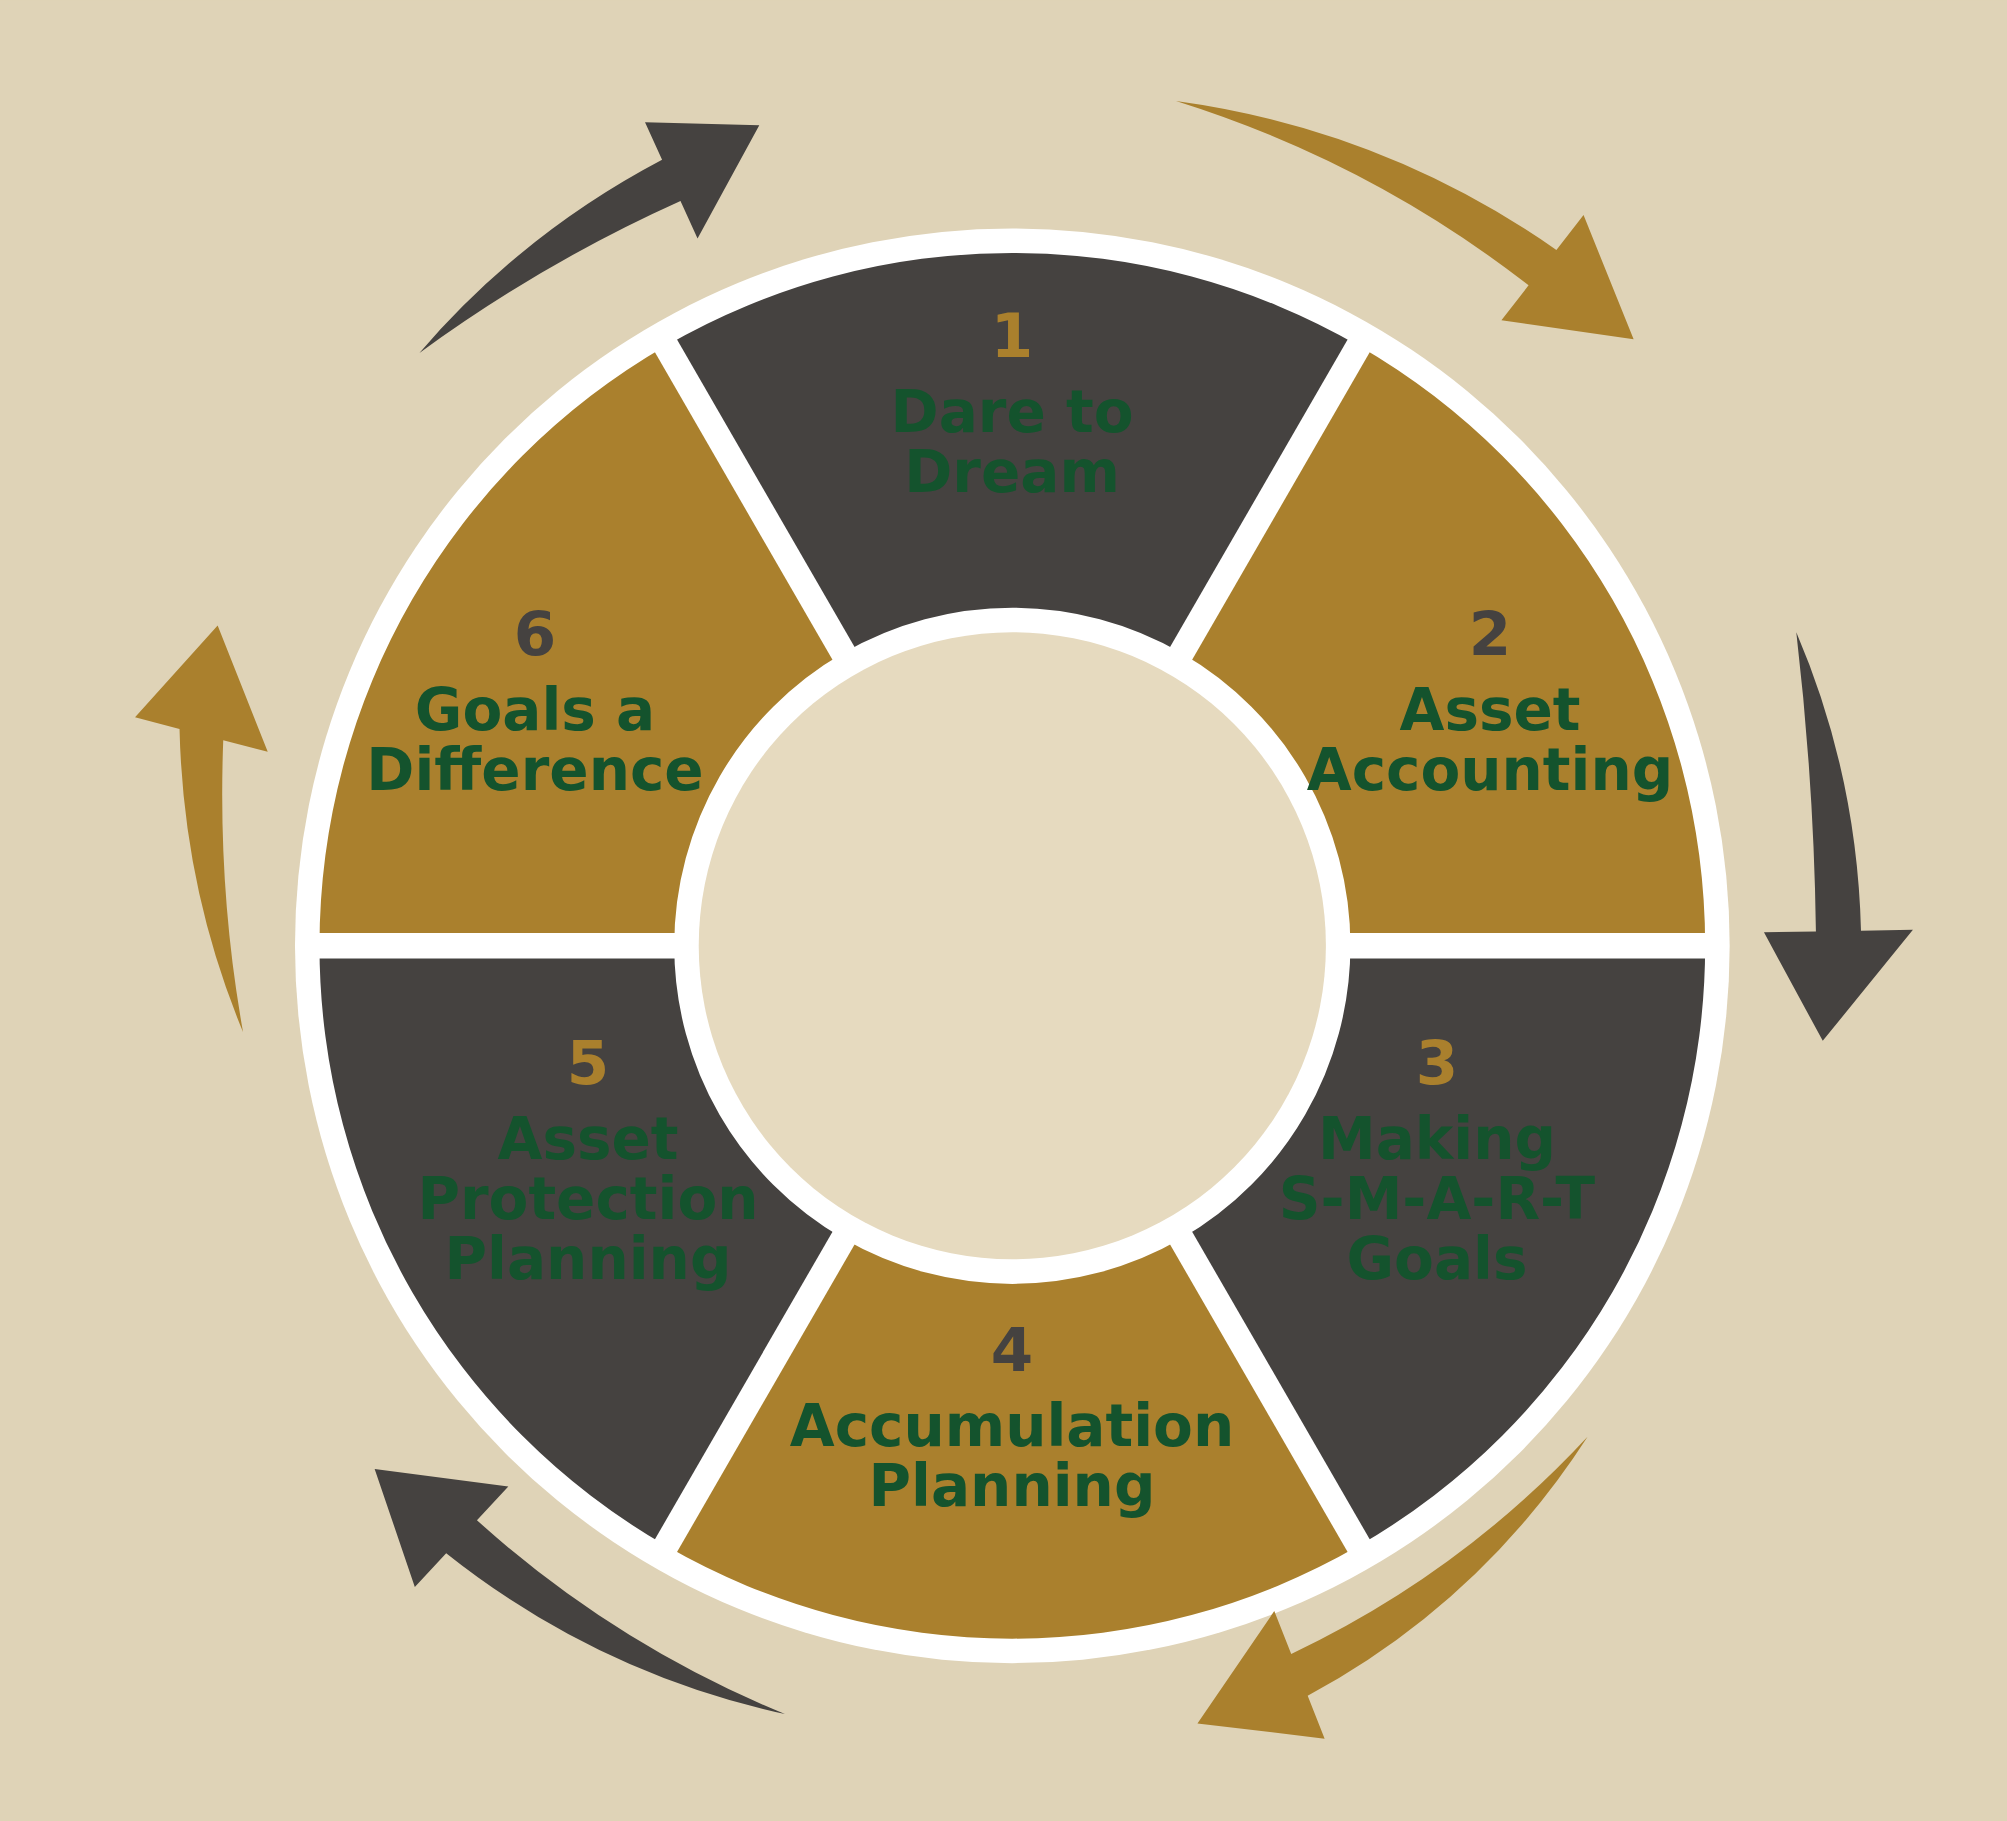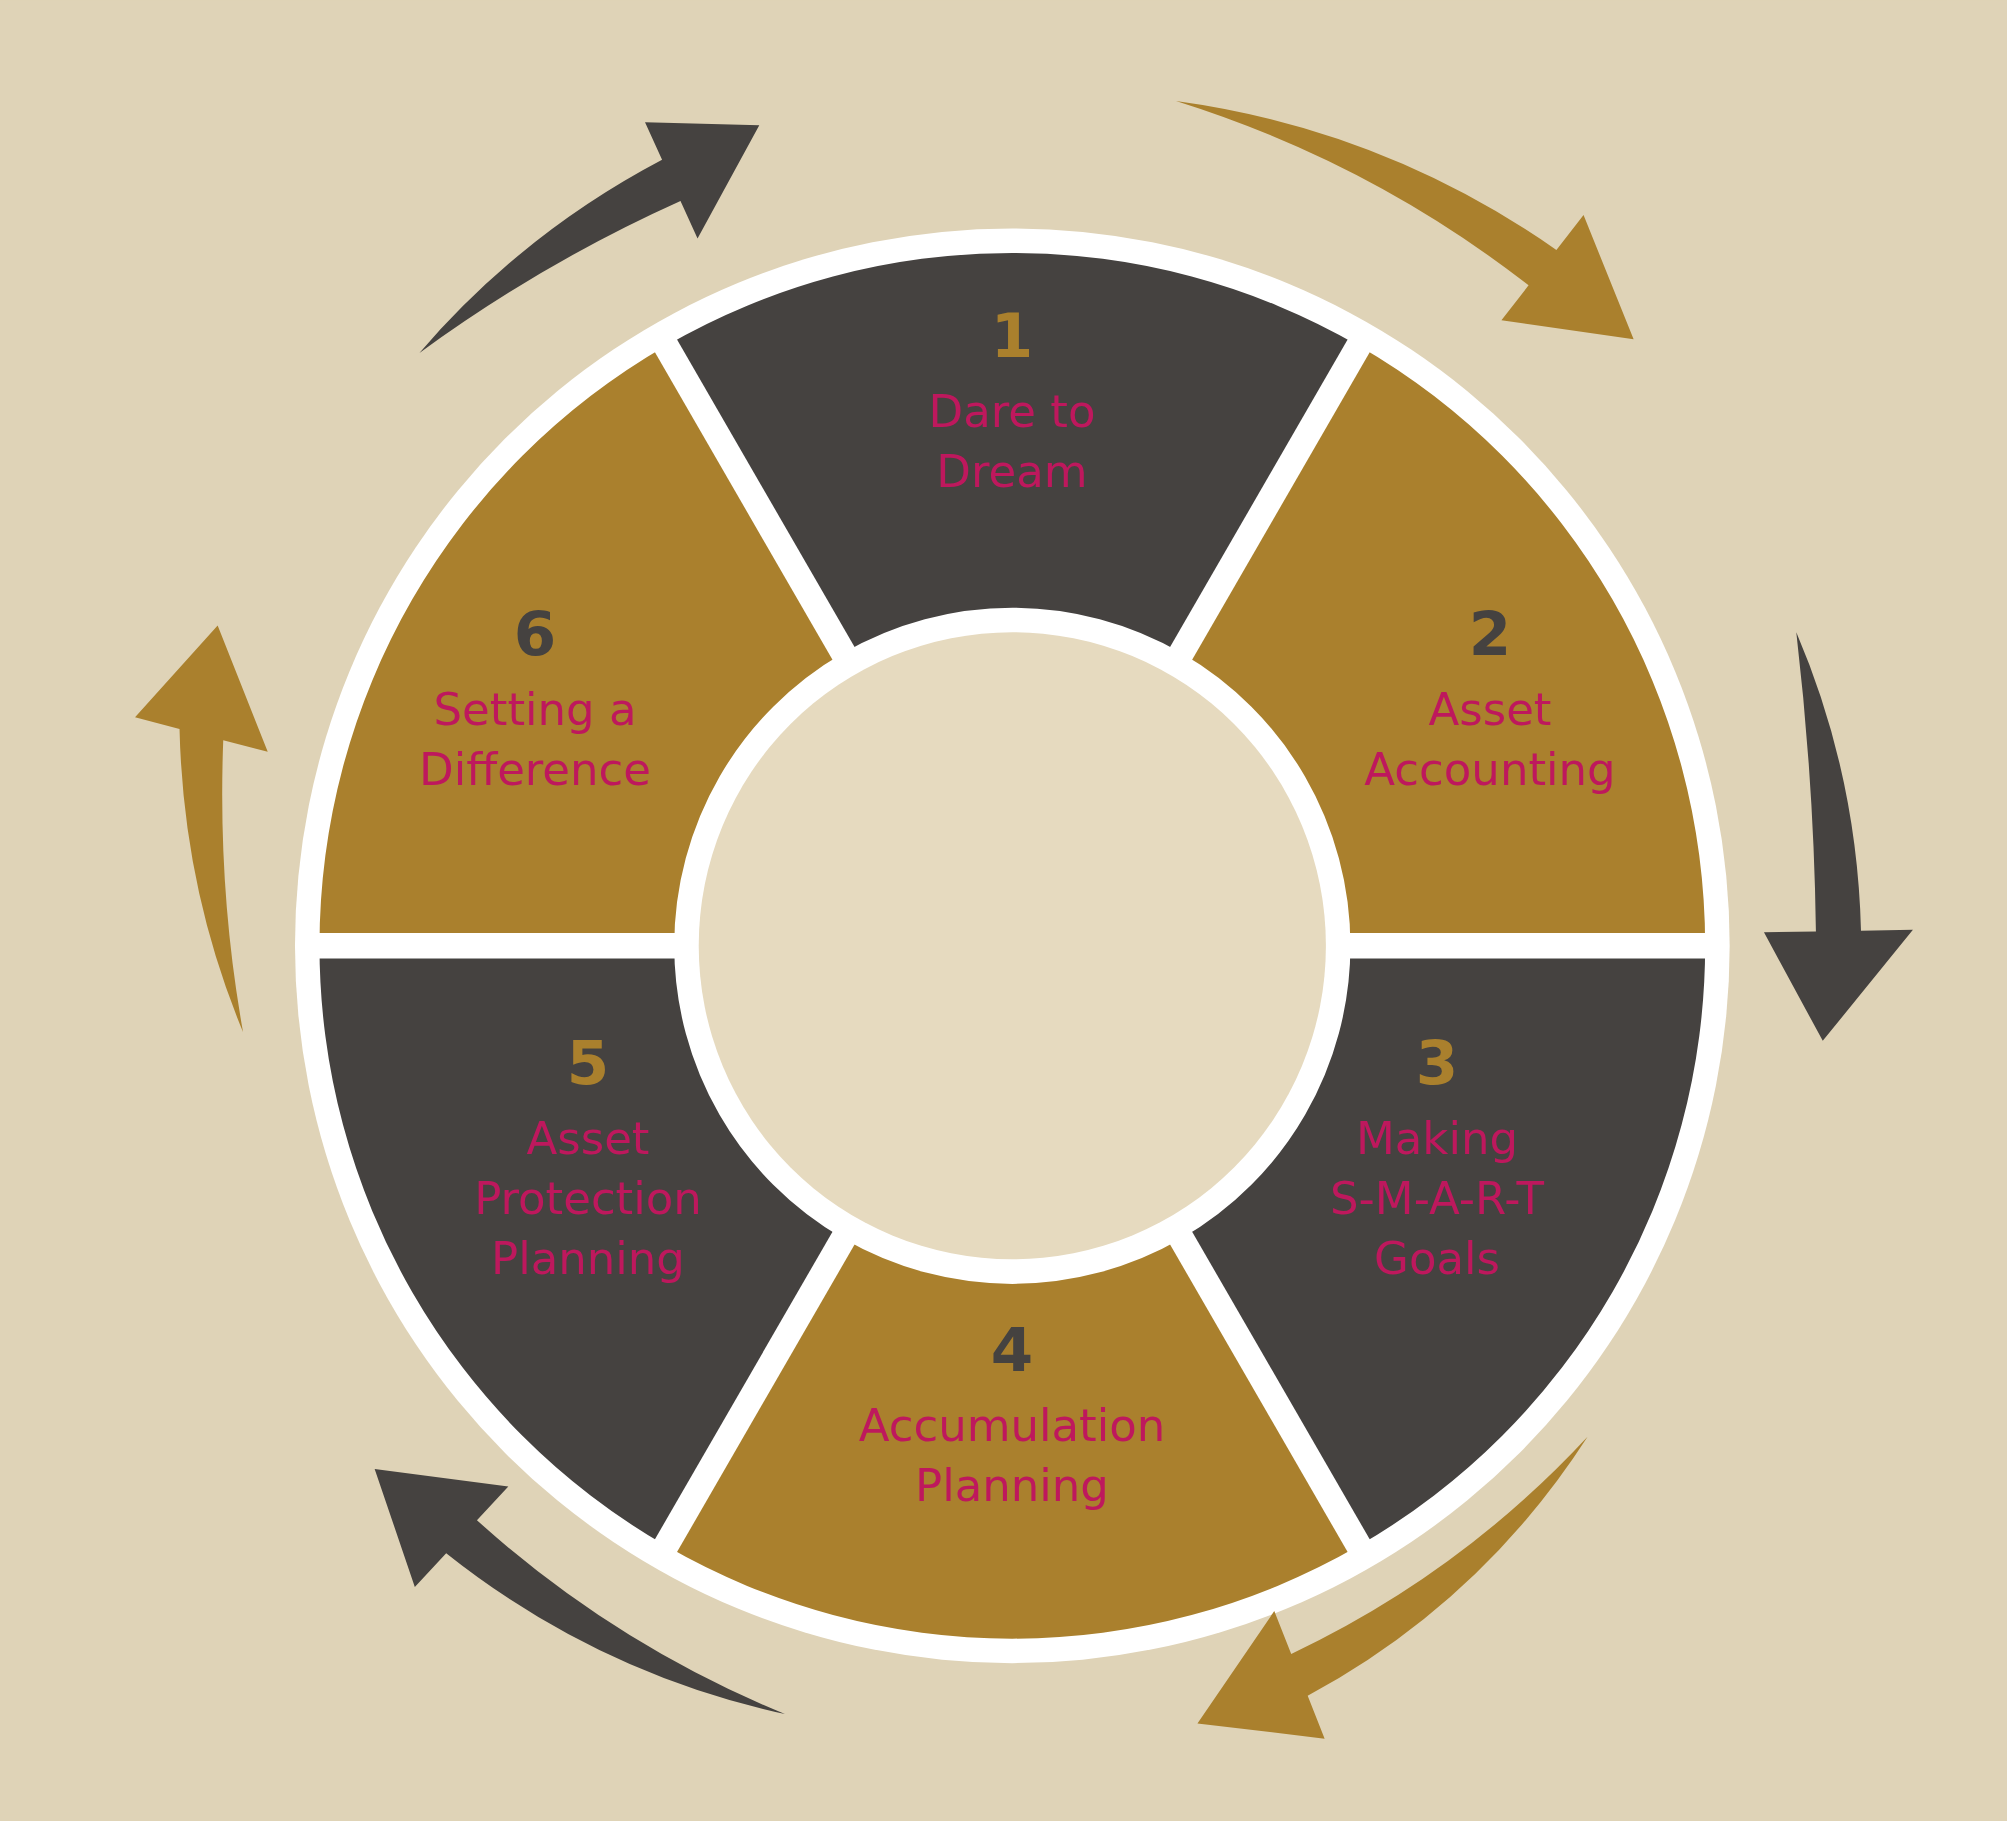--- a/index.html
+++ b/index.html
@@ -21,24 +21,24 @@
   }
   .step-num {
     display: block;
     font-size: 61px;
     font-weight: 700;
     line-height: 73px;
     margin-bottom: 9.8px;
   }
   .step-label {
     display: block;
-    font-size: 45px;
-    font-weight: 400;
+    font-size: 58px;
+    font-weight: 700;
     line-height: 60px;
-    color: #be185d;
+    color: #14532d;
     white-space: pre-line;
   }
   .num-gold { color: #aa802d; }   
   .num-dark { color: #454240; }   
 
   
   .pos-1 { left: 1012px; top: 400px; }
   .pos-2 { left: 1490px; top: 698px; }
   .pos-3 { left: 1437px; top: 1157px; }
   .pos-4 { left: 1012px; top: 1414px; }
@@ -109,18 +109,18 @@
 
   <div class="step-text pos-5">
     <span class="step-num num-gold">5</span>
     <span class="step-label">Asset
 Protection
 Planning</span>
   </div>
 
   <div class="step-text pos-6">
     <span class="step-num num-dark">6</span>
-    <span class="step-label">Setting a
+    <span class="step-label">Goals a
 Difference</span>
   </div>
 
 </div>
 
 
 </body></html>

